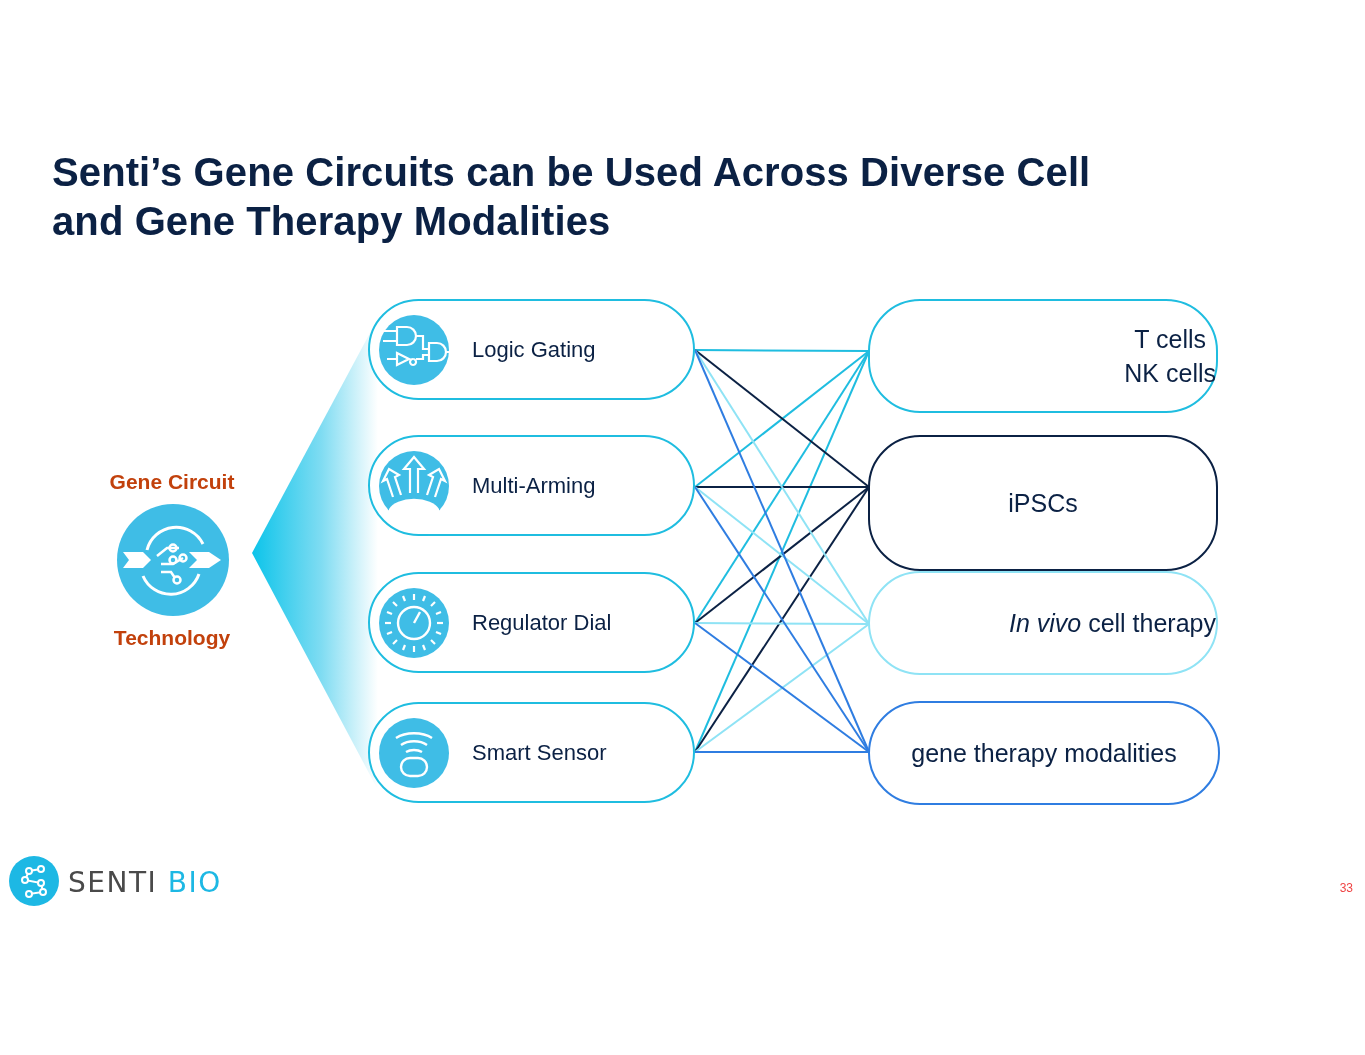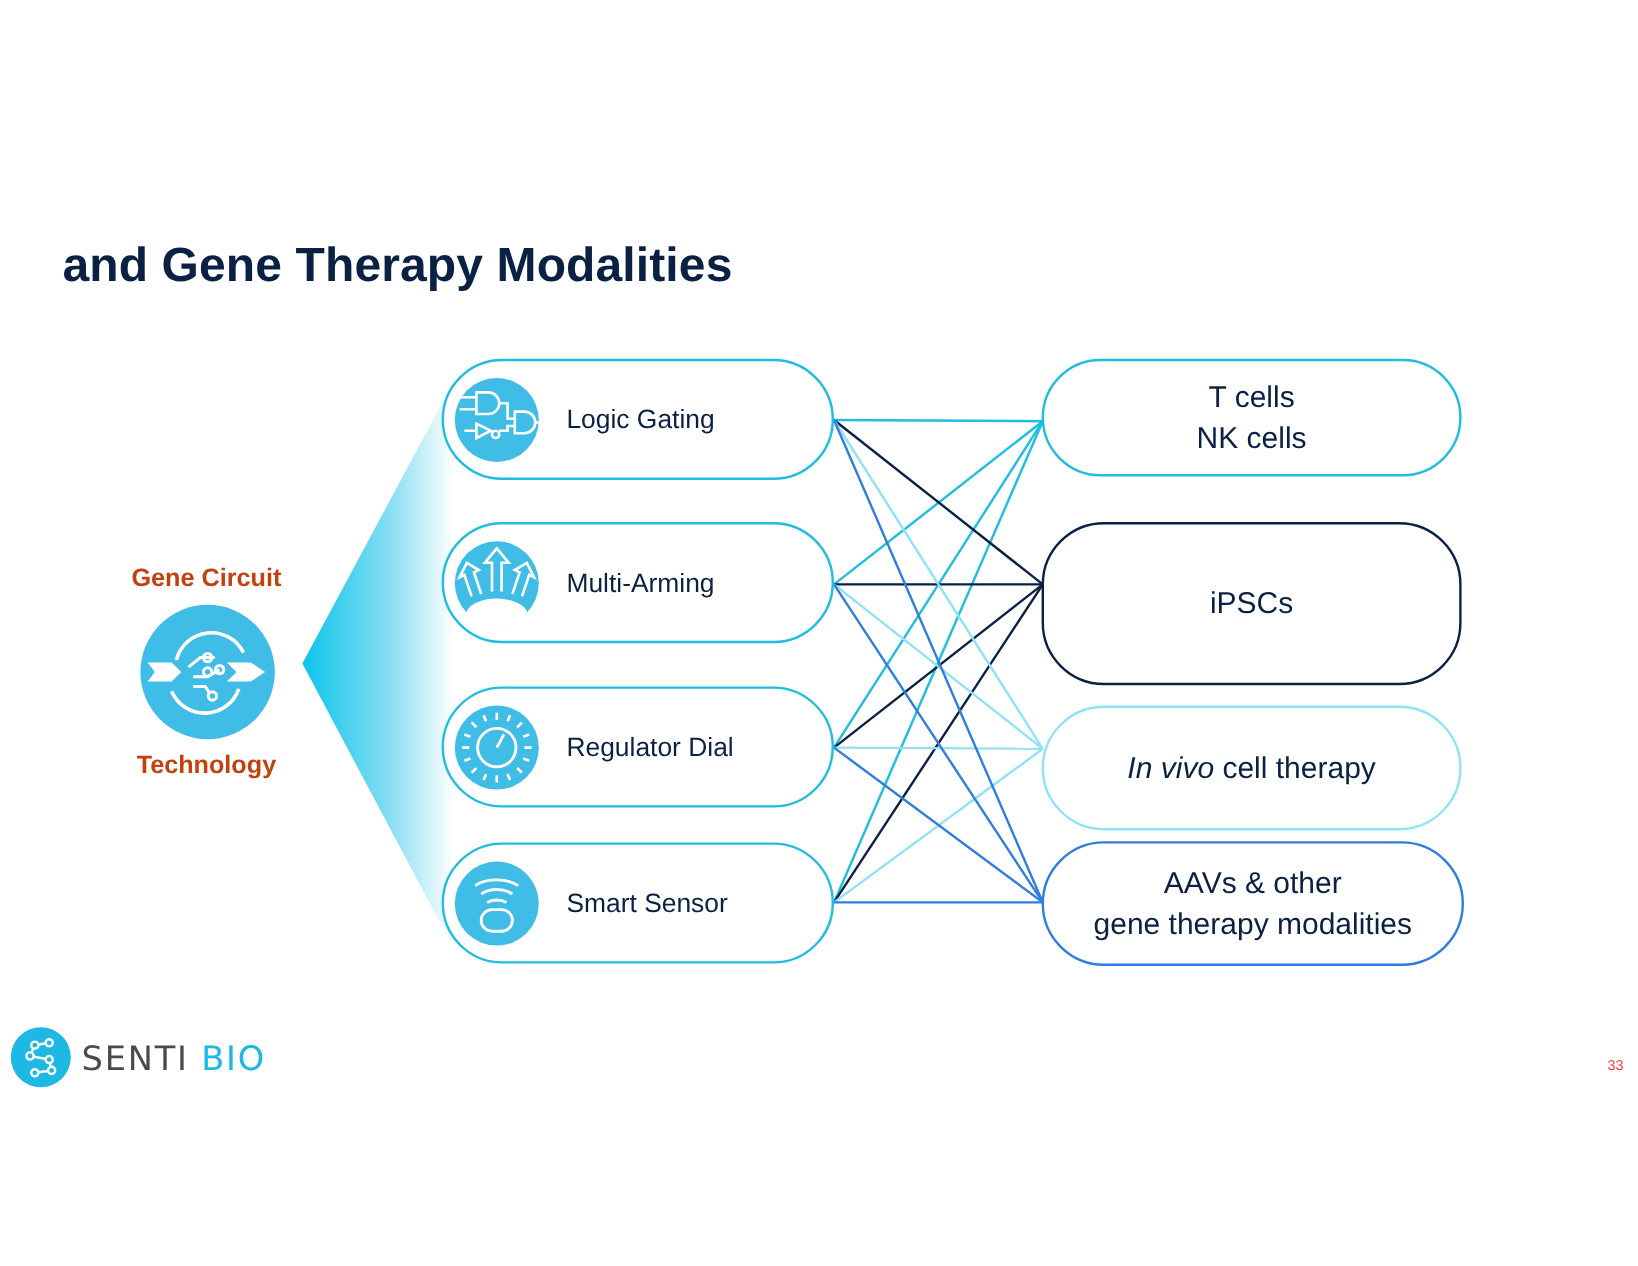--- a/index.html
+++ b/index.html
@@ -57,21 +57,21 @@
       <line x1="695" y1="623" x2="869" y2="624" stroke="#8fe3f5" stroke-width="2"></line>
       <line x1="695" y1="752" x2="869" y2="624" stroke="#8fe3f5" stroke-width="2"></line>
       <line x1="695" y1="350" x2="869" y2="752" stroke="#2f7de1" stroke-width="2"></line>
       <line x1="695" y1="487" x2="869" y2="752" stroke="#2f7de1" stroke-width="2"></line>
       <line x1="695" y1="623" x2="869" y2="752" stroke="#2f7de1" stroke-width="2"></line>
       <line x1="695" y1="752" x2="869" y2="752" stroke="#2f7de1" stroke-width="2"></line>
     </g>
 </svg>
 
 <h1 class="title">
-  <br>
+  <span>Senti’s Gene Circuits can be Used Across Diverse Cell</span><br>
   <span>and Gene Therapy Modalities</span>
 </h1>
 
 <div class="tech-label" style="left:72px; top:470px;">Gene Circuit</div>
 <div class="tech-icon">
   <svg width="112" height="112" viewBox="0 0 112 112">
     <path d="M30 46 A30 30 0 0 1 86 40" fill="none" stroke="#fff" stroke-width="3"></path>
     <path d="M82 70 A30 30 0 0 1 26 72" fill="none" stroke="#fff" stroke-width="3"></path>
     <polygon points="6,48 26,48 34,56 26,64 6,64 12,56" fill="#fff"></polygon>
     <polygon points="72,48 92,48 104,56 92,64 72,64 80,56" fill="#fff"></polygon>
@@ -135,35 +135,34 @@
     <svg width="70" height="70" viewBox="0 0 70 70">
       <rect x="22" y="40" width="26" height="18" rx="9" fill="none" stroke="#fff" stroke-width="2.4"></rect>
       <path d="M27 34 A12 8 0 0 1 43 34" fill="none" stroke="#fff" stroke-width="2.4"></path>
       <path d="M22 27 A18 12 0 0 1 48 27" fill="none" stroke="#fff" stroke-width="2.4"></path>
       <path d="M17 20 A24 14 0 0 1 53 20" fill="none" stroke="#fff" stroke-width="2.4"></path>
     </svg>
   </div>
   <span class="src-label">Smart Sensor</span>
 </div>
 
-<div class="pill tgt-pill" style="top:299px; height:98px; border-color:#1fbde0;">
+<div class="pill tgt-pill" style="top:299px; height:114px; border-color:#1fbde0;justify-content:flex-end;">
   <div>
     <span class="l2">T cells</span>
     <span class="l2">NK cells</span>
   </div>
 </div>
 <div class="pill tgt-pill" style="top:435px; height:136px; border-color:#0b2144;">
   <span>iPSCs</span>
 </div>
-<div class="pill tgt-pill" style="top:588px; height:104px; border-color:#8fe3f5;">
+<div class="pill tgt-pill" style="top:571px; height:104px; border-color:#8fe3f5;justify-content:flex-end;">
   <span><i>In vivo</i><span> cell therapy</span></span>
 </div>
 <div class="pill tgt-pill" style="top:701px; height:104px; width:352px; border-color:#2f7de1;">
   <div>
-    <span class="l2">AAVs &amp; other</span>
     <span class="l2">gene therapy modalities</span>
   </div>
 </div>
 
 <div class="logo">
   <svg width="50" height="50" viewBox="0 0 50 50">
     <path d="M32 13 L20 15 L16 24 L32 27 L34 36 L20 38" fill="none" stroke="#fff" stroke-width="2"></path>
     <g fill="#1db8e4" stroke="#fff" stroke-width="2">
       <circle cx="32" cy="13" r="3"></circle>
         <circle cx="20" cy="15" r="3"></circle>

